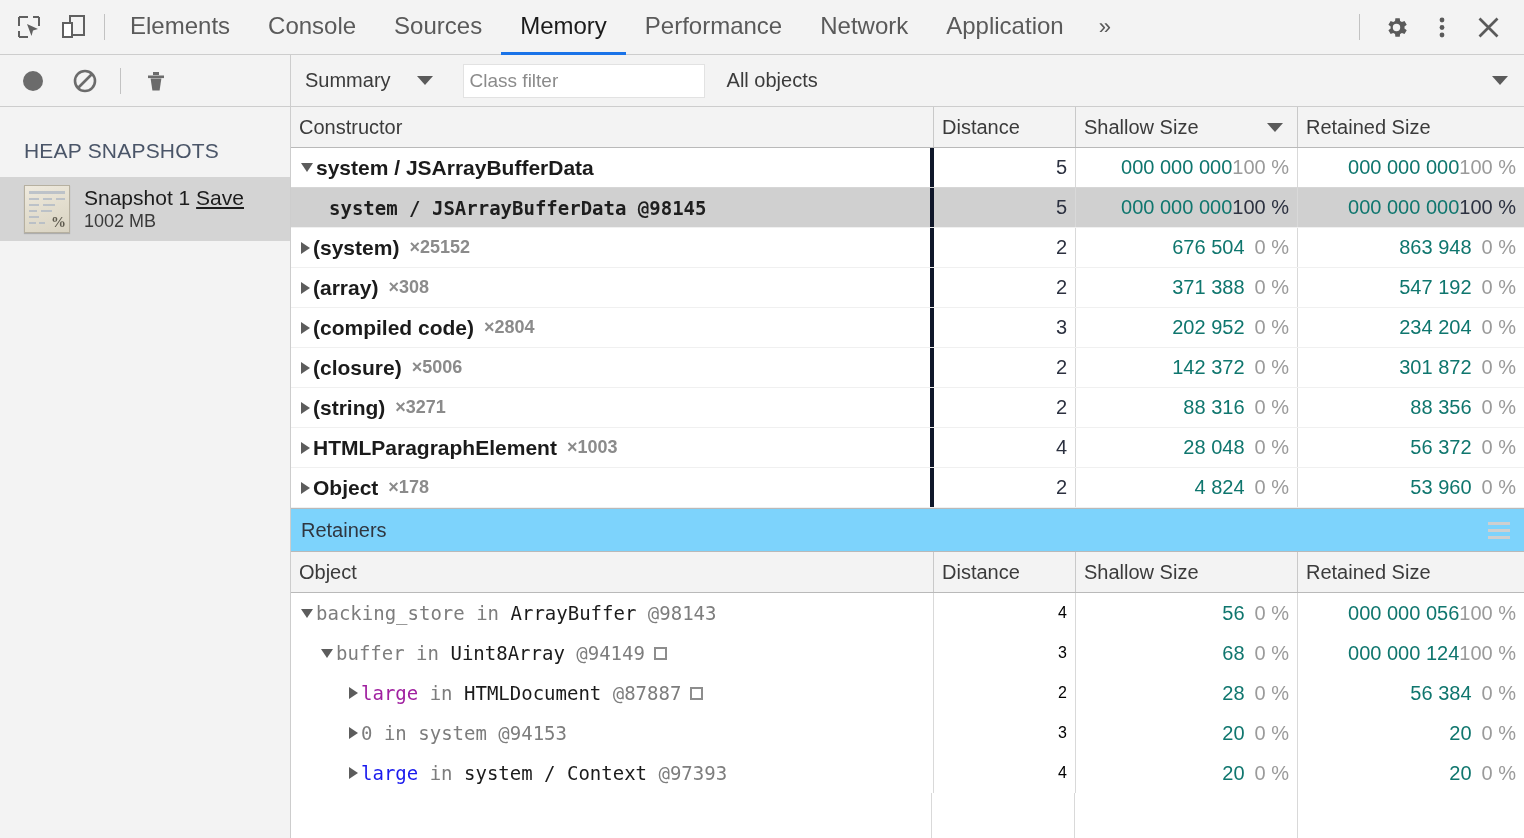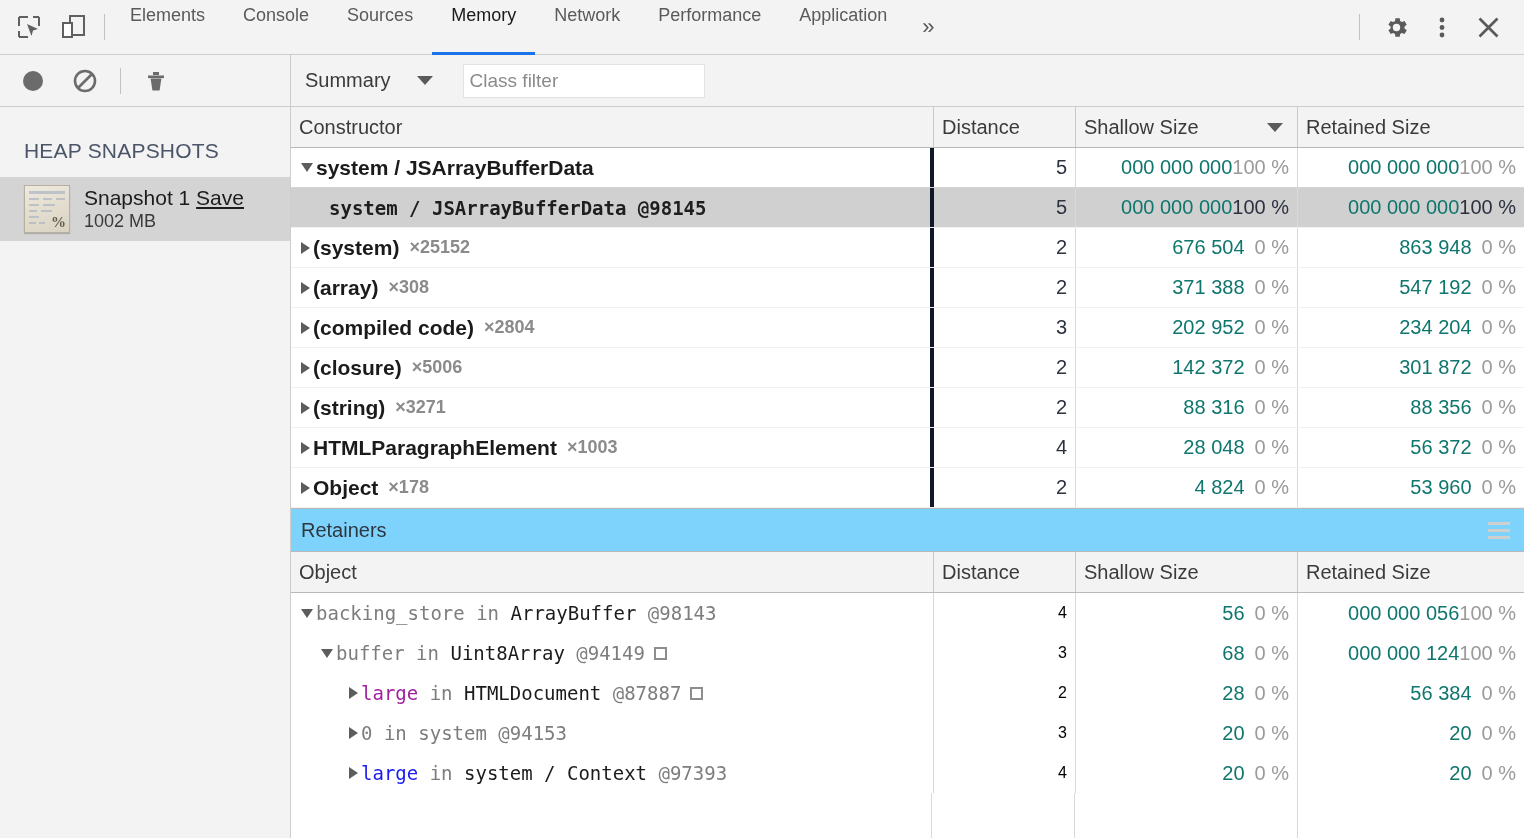--- a/index.html
+++ b/index.html
@@ -17,22 +17,22 @@
     height: 55px; min-height: 55px;
     background: #f3f3f3;
     border-bottom: 1px solid #cdcdcd;
     display: flex; align-items: stretch;
   }
   .tb-icons { display: flex; align-items: center; padding: 0 10px 0 14px; gap: 14px; }
   .tb-icon { width: 30px; height: 30px; display: flex; align-items: center; justify-content: center; cursor: pointer; }
   .tb-sep { width: 1px; height: 26px; background: #c2c2c2; align-self: center; margin: 0 6px; }
   .tabs { display: flex; align-items: stretch; }
   .tab {
-    display: flex; align-items: flex-start; padding: 4px 19px;
-    font-size: 18px; color: #5a5a5a; cursor: pointer;
+    display: flex; align-items: flex-end; padding: 12px 19px;
+    font-size: 24px; color: #5a5a5a; cursor: pointer;
     border-bottom: 3px solid transparent; position: relative; top: 1px;
     white-space: nowrap;
   }
   .tab.active { color: #1a1a1a; border-bottom-color: #1a73e8; }
   .tab-more { display:flex; align-items:center; padding: 0 16px; font-size: 22px; color:#5a5a5a; cursor:pointer; }
   .tb-right { margin-left: auto; display: flex; align-items: center; padding-right: 16px; gap: 6px; }
   .tb-right .tb-sep { margin: 0 10px; }
   .rbtn { width: 40px; height: 40px; display:flex; align-items:center; justify-content:center; cursor:pointer; }
 
   
@@ -188,24 +188,24 @@
       <div class="tab">
           <span>Console</span>
         </div>
       <div class="tab">
           <span>Sources</span>
         </div>
       <div class="tab active">
           <span>Memory</span>
         </div>
       <div class="tab">
+          <span>Performance</span>
+        </div>
+      <div class="tab">
           <span>Network</span>
-        </div>
-      <div class="tab">
-          <span>Performance</span>
         </div>
       <div class="tab">
           <span>Application</span>
         </div>
       <div class="tab-more">
           <span>»</span>
         </div>
     </div>
     <div class="tb-right">
       <div class="tb-sep"></div>
@@ -250,20 +250,24 @@
           <path d="M8.6 11.6 L19.4 11.6 L17.6 23.5 L10.4 23.5 Z" fill="#6b6b6b"></path>
         </svg>
       </div>
     </div>
     <div class="t2-right">
       <div class="sel-summary">
         <span class="lbl">Summary</span>
         <span class="caret"></span>
       </div>
       <input class="classfilter" value="" placeholder="Class filter" style="">
+      <div class="allobj">
+        <span class="lbl">All objects</span>
+        <span class="caret"></span>
+      </div>
     </div>
   </div>
 
   <div class="body">
 
     <div class="sidebar">
       <div class="sb-section">HEAP SNAPSHOTS</div>
       <div class="sb-item">
         <div class="snap-thumb">
           <i style="left:4px;top:5px;width:36px;height:3px;"></i>

